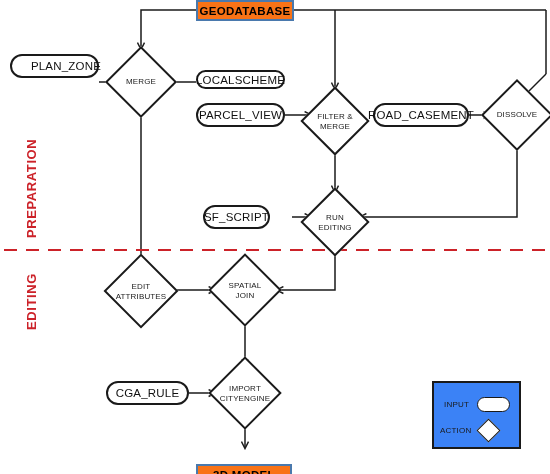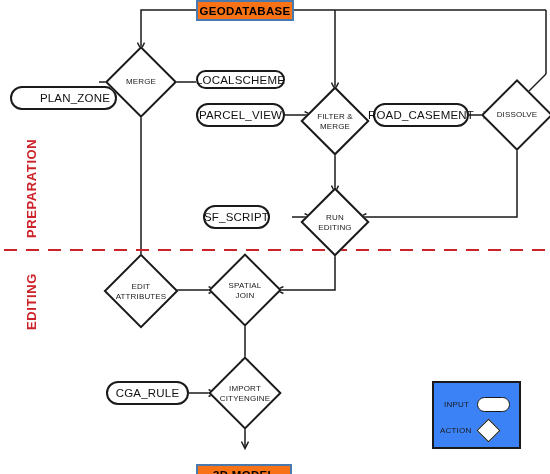--- a/index.html
+++ b/index.html
@@ -179,21 +179,21 @@
   </svg>
 
   <div class="phase-label" style="left:24px; top:238px; transform: rotate(-90deg);">PREPARATION</div>
 
   <div class="phase-label" style="left:24px; top:330px; transform: rotate(-90deg);">EDITING</div>
 
   <div class="node bluebox" style="left:196px; top:0px; width:98px; height:21px;">GEODATABASE</div>
 
   <div class="node bluebox" style="left:196px; top:464px; width:96px; height:22px;">3D MODEL</div>
 
-  <div class="node capsule" style="left:10px; top:86px; width:107px; height:24px;padding-left:23px;">PLAN_ZONE</div>
+  <div class="node capsule" style="left:10px; top:54px; width:89px; height:24px;padding-left:23px;">PLAN_ZONE</div>
 
   <div class="node capsule" style="left:196px; top:70px; width:89px; height:19px;">LOCALSCHEME</div>
 
   <div class="node capsule" style="left:196px; top:103px; width:89px; height:24px;">PARCEL_VIEW</div>
 
   <div class="node capsule" style="left:373px; top:103px; width:96px; height:24px;">ROAD_CASEMENT</div>
 
   <div class="node capsule" style="left:203px; top:205px; width:67px; height:24px;">SF_SCRIPT</div>
 
   <div class="node capsule" style="left:106px; top:381px; width:83px; height:24px;">CGA_RULE</div>

